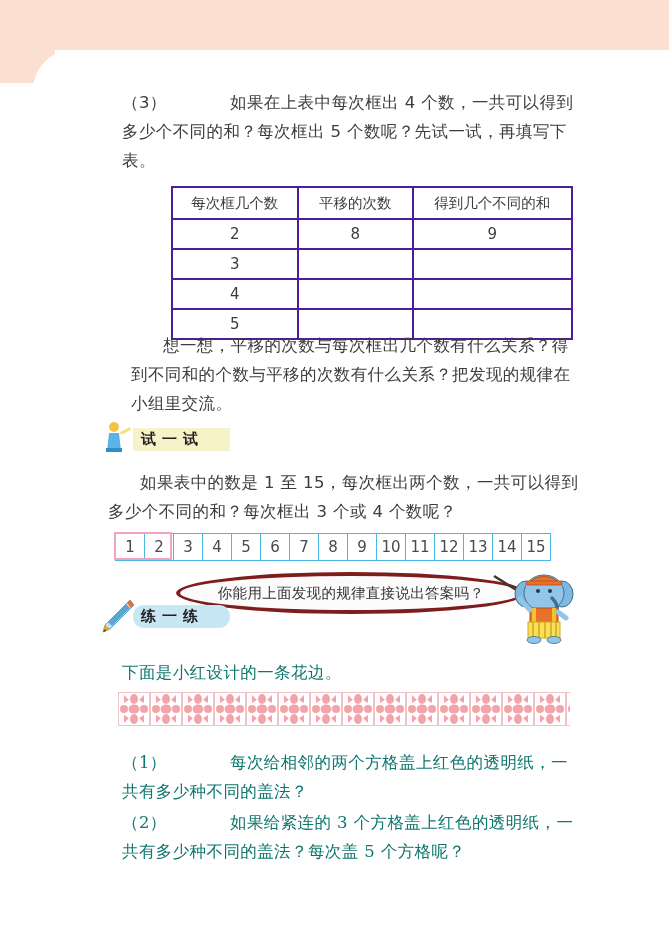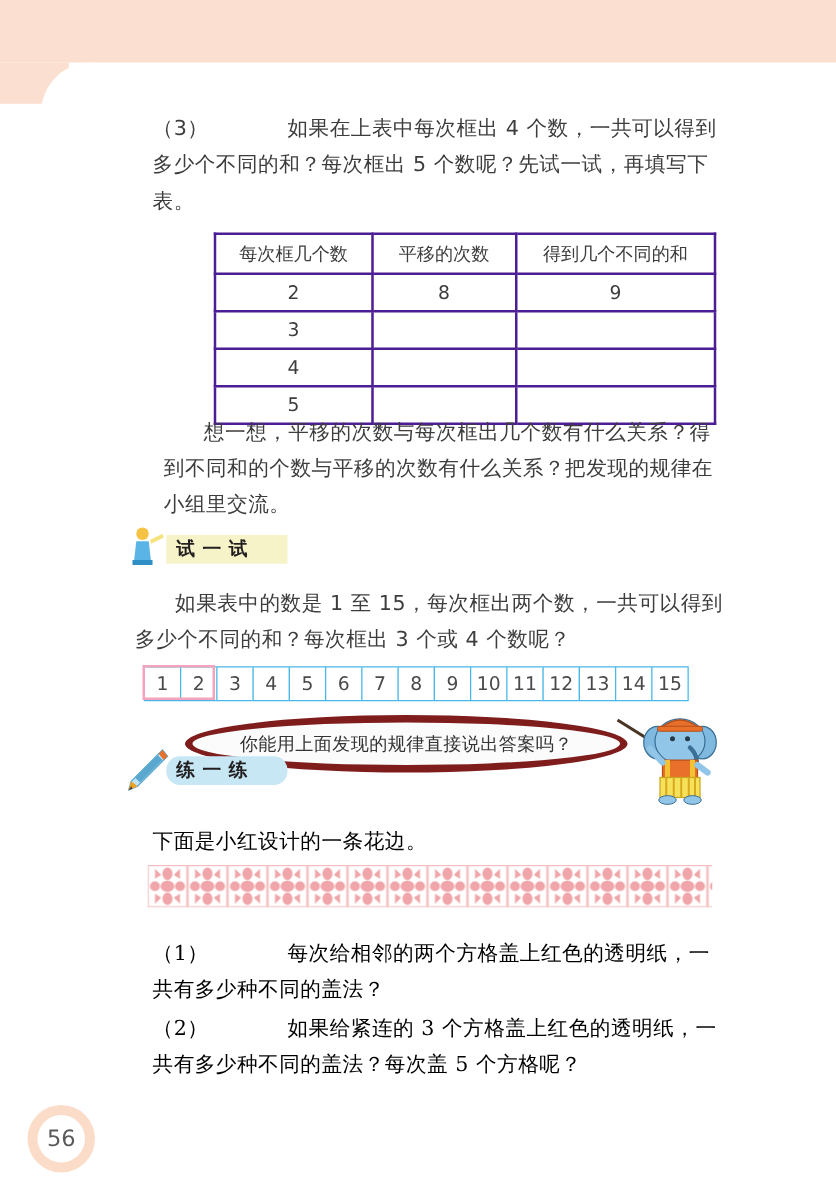--- a/index.html
+++ b/index.html
@@ -91,22 +91,22 @@
   }
   #number-strip .cell:first-child{margin-left:0;}
   #strip-highlight{
     position:absolute;left:114px;top:532px;
     width:58px;height:28px;border:2px solid #f4a3bd;
     box-sizing:border-box;pointer-events:none;
   }
 
   
   #speech-bubble{
-    position:absolute;left:148px;top:572px;width:342px;height:34px;
-    border:6px solid #7f1d1d;border-radius:50%/50%;
+    position:absolute;left:176px;top:572px;width:342px;height:34px;
+    border:4px solid #7f1d1d;border-radius:50%/50%;
     background:#fbfbfb;
     display:flex;align-items:center;justify-content:center;
   }
   #speech-bubble .txt{
     font-size:14.5px;color:#343434;letter-spacing:.3px;
     font-family:"DejaVu Sans","Liberation Sans",sans-serif;
   }
 
   
   #elephant{position:absolute;left:492px;top:566px;width:86px;height:78px;}
@@ -114,21 +114,21 @@
   
   #lace-border{
     position:absolute;left:118px;top:692px;width:452px;height:34px;
   }
 
   
   #practice-lead{position:absolute;left:122px;top:658px;width:450px;}
   #item-p1{position:absolute;left:122px;top:748px;width:455px;}
   #item-p2{position:absolute;left:122px;top:808px;width:455px;}
   .kai{
-    font-size:16.5px;line-height:29px;letter-spacing:.4px;color:#000000;
+    font-size:16.5px;line-height:29px;letter-spacing:.4px;color:#0f766e;
     font-family:"DejaVu Serif","Liberation Serif",serif;
   }
   .hang .marker{float:left;width:54px;}
   .hang .txt{margin-left:54px;}
 
   
   #page-number{
     position:absolute;left:22px;top:884px;width:54px;height:54px;
     border-radius:50%;background:#fbdcc9;
     display:flex;align-items:center;justify-content:center;
@@ -306,17 +306,14 @@
 
   <div id="item-p1" class="kai hang">
     <span class="marker">（1）</span>
     <span class="txt">每次给相邻的两个方格盖上红色的透明纸，一共有多少种不同的盖法？</span>
   </div>
   <div id="item-p2" class="kai hang">
     <span class="marker">（2）</span>
     <span class="txt">如果给紧连的 3 个方格盖上红色的透明纸，一共有多少种不同的盖法？每次盖 5 个方格呢？</span>
   </div>
 
-  <div id="page-number">
-    <span class="num">56</span>
-  </div>
 
 </div>
 
 </body></html>

